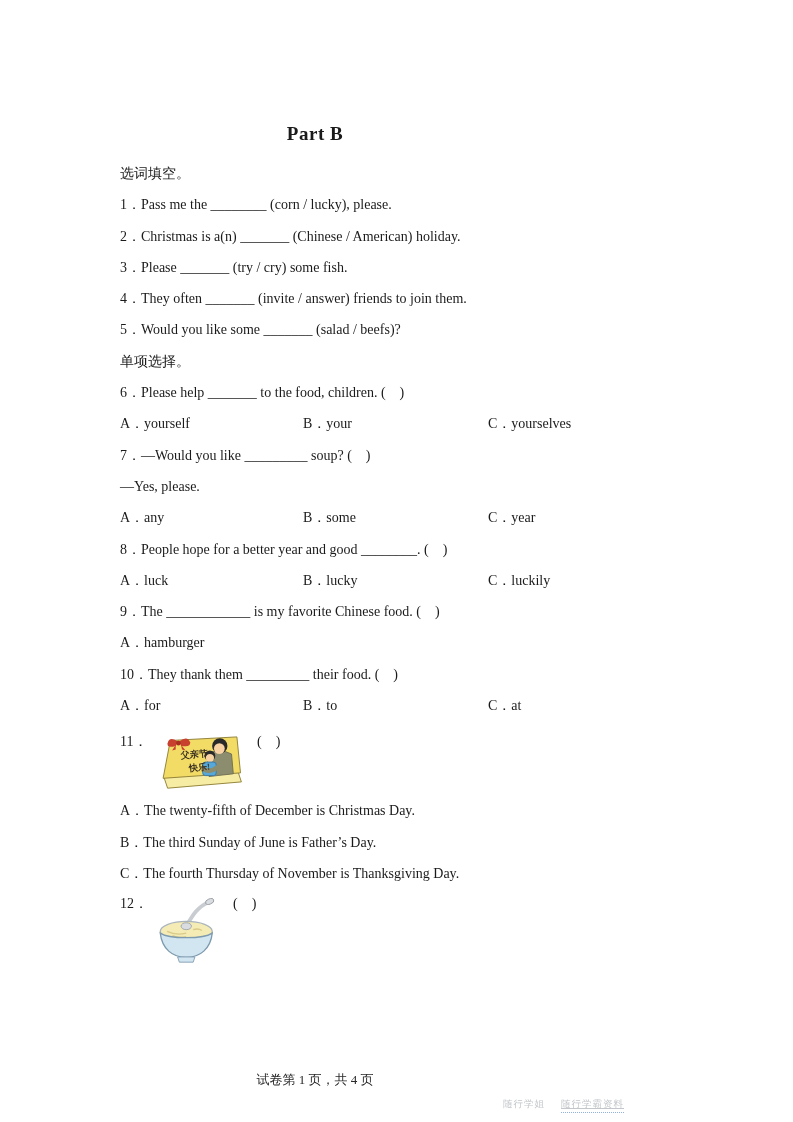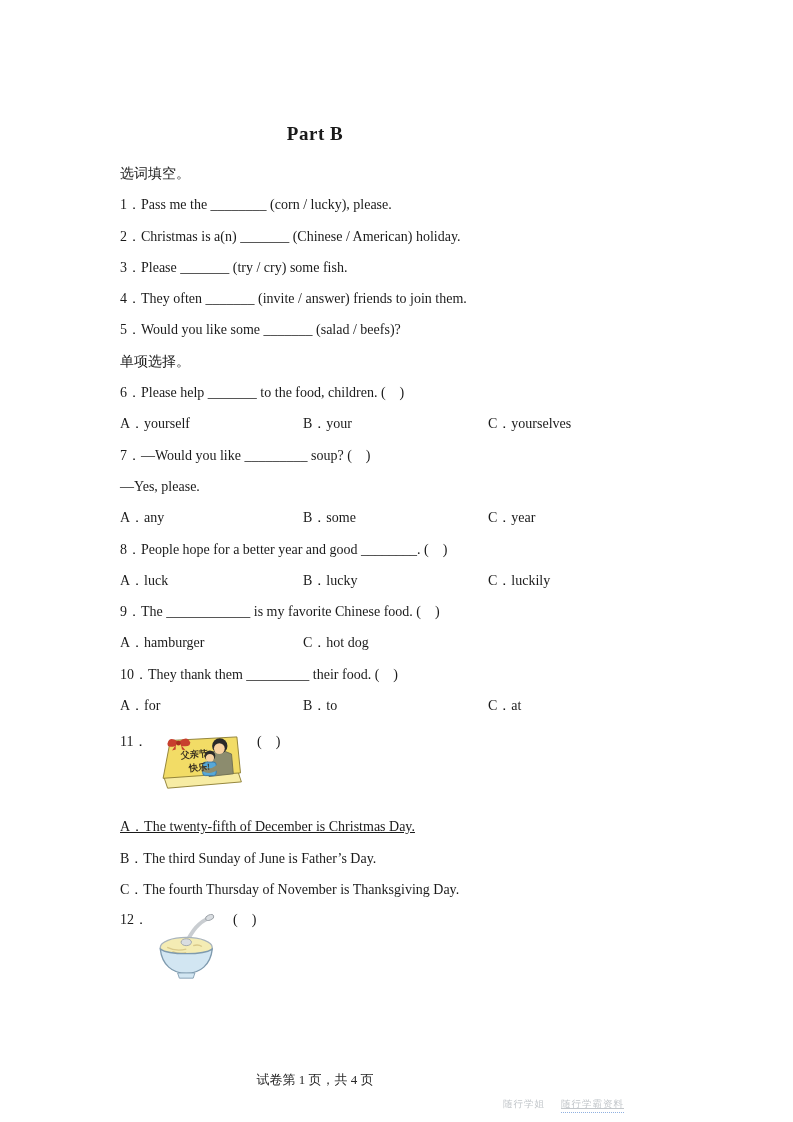--- a/index.html
+++ b/index.html
@@ -13,21 +13,21 @@
   }
   .content{position:absolute;top:158px;left:120px;width:585px;}
   .line{margin:0;height:31.3px;line-height:31.3px;font-size:14px;white-space:nowrap;}
   .opts{display:grid;grid-template-columns:183px 185px 1fr;height:31.3px;line-height:31.3px;font-size:14px;}
   .pic-q{display:flex;}
   .pic-q.q11{height:62px;margin-top:12px;}
   .pic-q.q12{height:78px;margin-top:6px;}
   .qnum{width:35px;font-size:14px;flex:0 0 auto;}
   .paren{font-size:14px;margin-left:12px;}
   .card-wrap,.bowl-wrap{flex:0 0 auto;line-height:0;}
-  .after-pic{margin-top:16px;text-decoration:underline;}
+  .after-pic{margin-top:0;}
   .footer{
     position:absolute;top:1070px;left:0;width:100%;text-align:center;
     font-size:13px;line-height:20px;color:#2a2a2a;
   }
   .watermark{
     position:absolute;top:1098px;right:6px;display:flex;gap:16px;
     font-size:9.5px;letter-spacing:1px;color:#c3c7cb;
     font-family:"Liberation Sans","DejaVu Sans",sans-serif;
   }
   .wm-link{border-bottom:1px dotted #8fb0e0;padding-bottom:1px;text-decoration:underline;}
@@ -68,21 +68,20 @@
     <p class="line">8．People hope for a better year and good ________. (　)</p>
     <div class="opts">
       <span>A．luck</span>
       <span>B．lucky</span>
       <span>C．luckily</span>
     </div>
 
     <p class="line">9．The ____________ is my favorite Chinese food. (　)</p>
     <div class="opts">
       <span>A．hamburger</span>
-      <span>C．hot dog</span>
     </div>
 
     <p class="line">10．They thank them _________ their food. (　)</p>
     <div class="opts">
       <span>A．for</span>
       <span>B．to</span>
       <span>C．at</span>
     </div>
 
 

